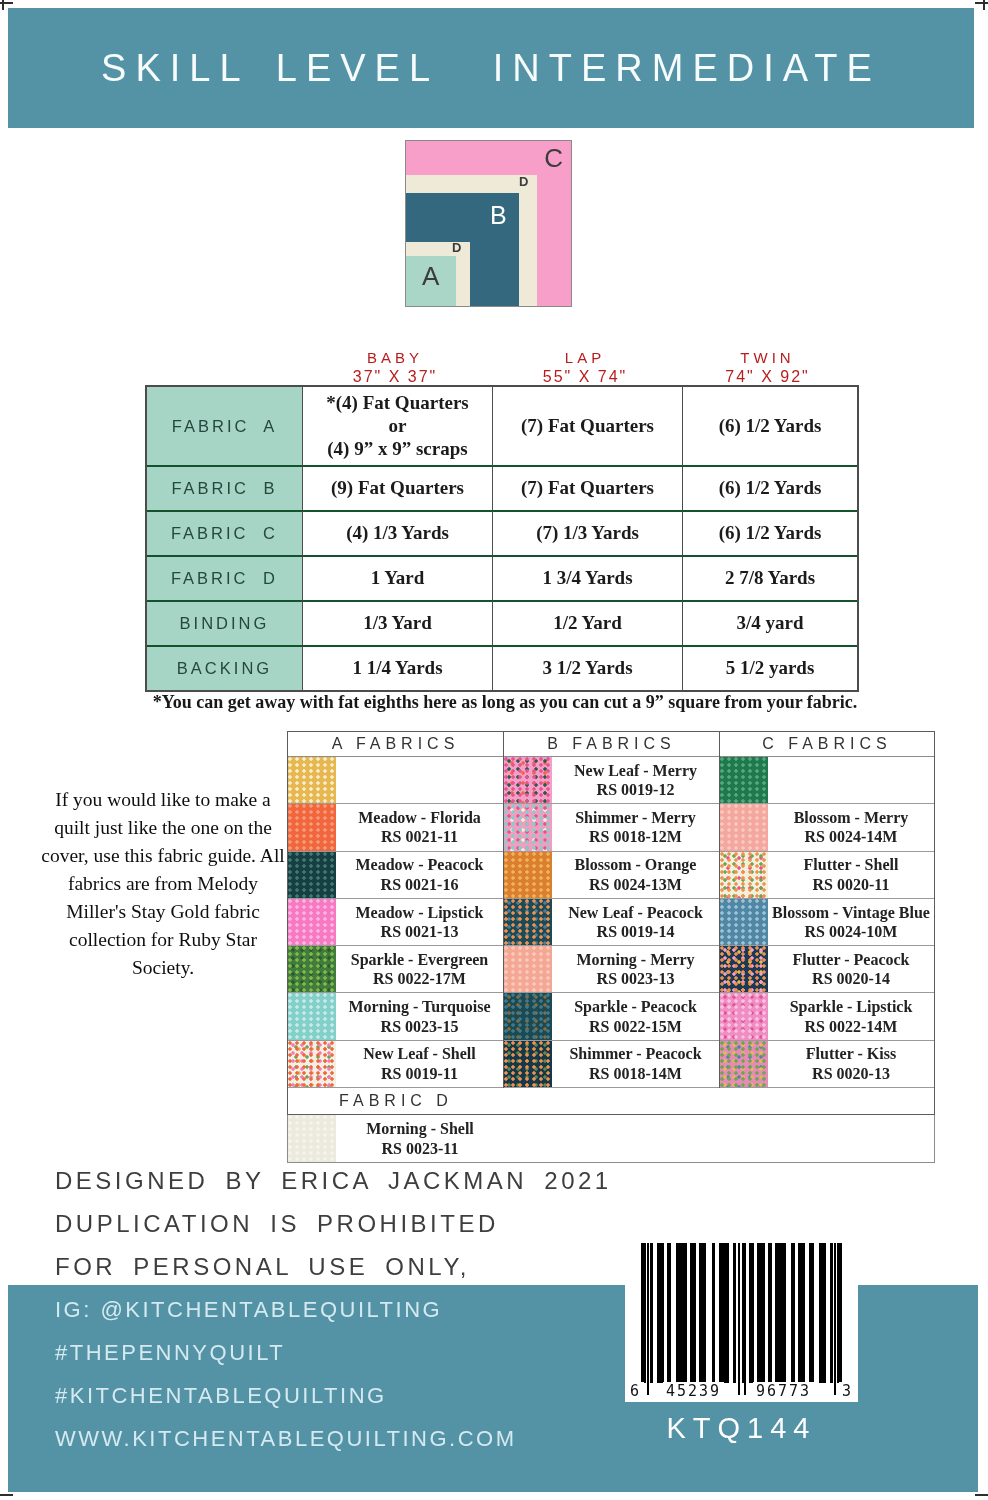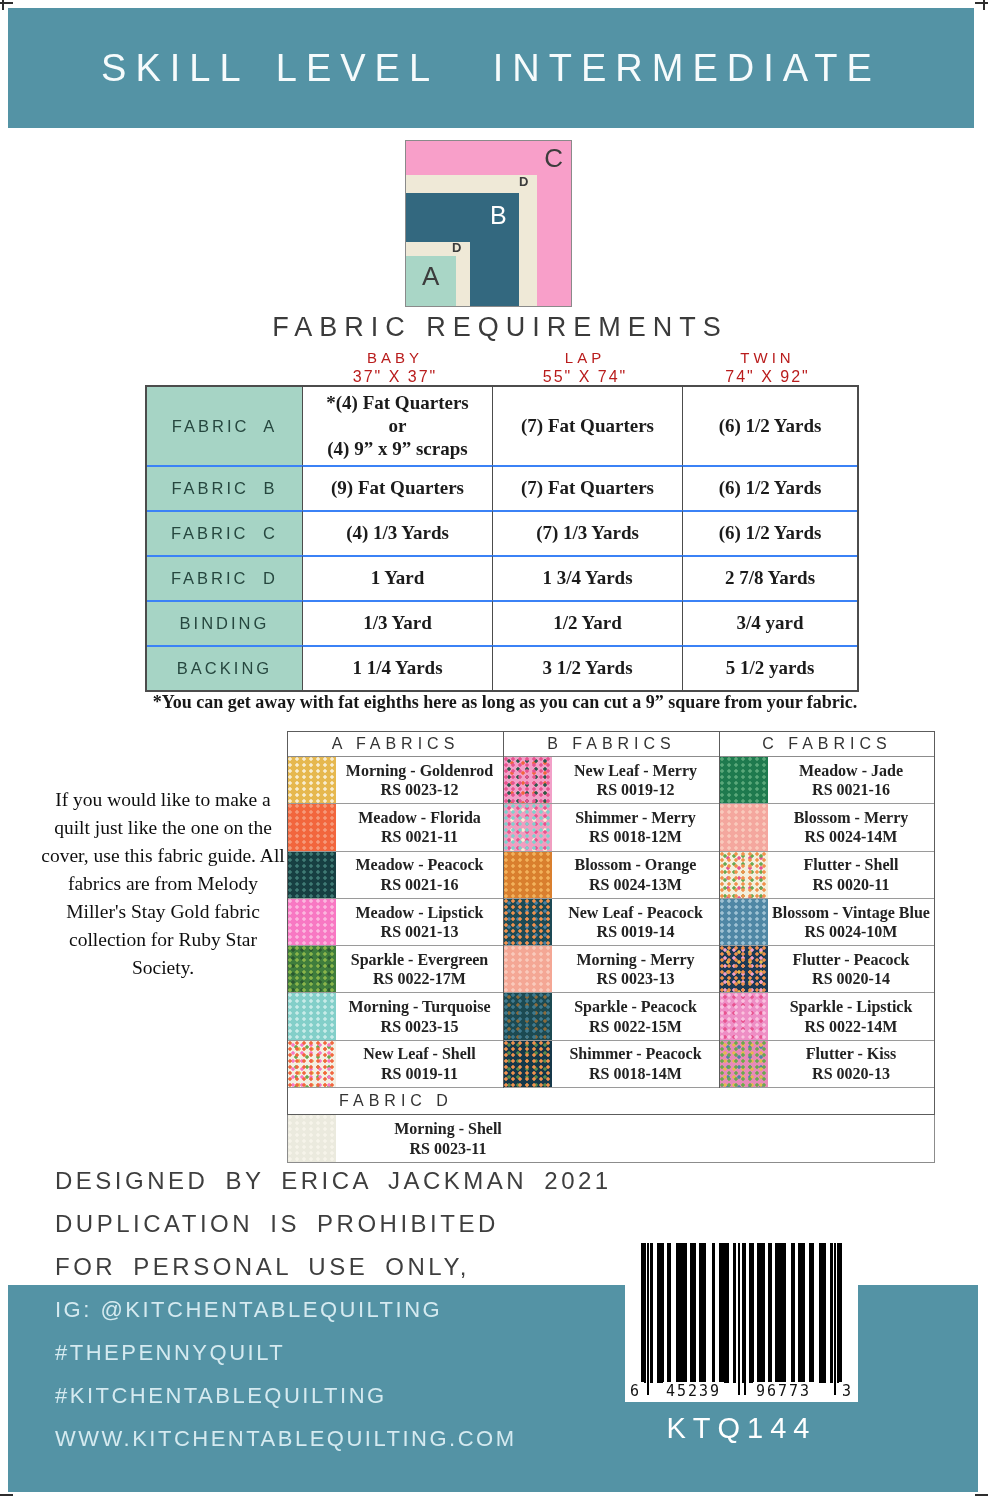--- a/index.html
+++ b/index.html
@@ -26,21 +26,21 @@
   
   .req-title{position:absolute;left:145px;top:312px;width:710px;text-align:center;
         font-size:27px;letter-spacing:7px;color:#3b3b3b;}
   .size-h{position:absolute;top:349px;text-align:center;color:#b91c1c;line-height:17px;}
   .size-h .nm{font-size:15px;letter-spacing:4px;display:block;}
   .size-h .dm{font-size:16px;letter-spacing:2px;display:block;margin-top:2px;}
   .req-grid{position:absolute;left:145px;top:385px;width:710px;display:grid;
         grid-template-columns:155px 190px 190px 175px;border:2px solid #4c4c4c;background:#fff;}
   .req-row{display:contents;}
   .cell{display:flex;align-items:center;justify-content:center;min-height:45px;
-        box-sizing:border-box;border-top:2px solid #3b82f6;border-left:1px solid #4c4c4c;
+        box-sizing:border-box;border-top:2px solid #14532d;border-left:1px solid #4c4c4c;
         text-align:center;}
   .req-row:first-child .cell{border-top:none;}
   .cell.lab{border-left:none;background:#a6d4c5;font-size:16.5px;letter-spacing:3px;
         word-spacing:7px;color:#26473f;}
   .cell.val{font-family:"Liberation Serif",serif;font-weight:bold;font-size:19px;
         color:#1b1b1b;white-space:pre-line;line-height:1.2;padding:5px 4px;}
   .footnote{position:absolute;left:110px;top:692px;width:790px;text-align:center;
         font-family:"Liberation Serif",serif;font-weight:bold;font-size:18px;color:#181818;}
   
   .note{position:absolute;left:36px;top:786px;width:254px;text-align:center;
@@ -54,21 +54,21 @@
         border-bottom:1px solid #8c8c8c;display:flex;align-items:center;justify-content:center;
         font-size:16px;letter-spacing:5px;color:#333;}
   .g-item{height:47.3px;display:flex;border-bottom:1px solid #9a9a9a;box-sizing:border-box;}
   .g-sw{width:48px;flex:none;}
   .g-tx{flex:1;display:flex;flex-direction:column;align-items:center;justify-content:center;
         font-family:"Liberation Serif",serif;font-weight:bold;font-size:16px;line-height:1.22;
         color:#222;text-align:center;white-space:nowrap;}
   .g-dhead{height:27px;box-sizing:border-box;border:1px solid #5c5c5c;border-top:none;
         display:flex;align-items:center;}
   .g-dhead span{width:216px;text-align:center;font-size:16px;letter-spacing:5px;color:#333;}
-  .g-drow{height:48px;box-sizing:border-box;border:1px solid #8c8c8c;border-top:none;display:flex;gap:28px;}
+  .g-drow{height:48px;box-sizing:border-box;border:1px solid #8c8c8c;border-top:none;display:flex;}
   .g-drow .g-tx{flex:none;width:168px;}
   
   .credits{position:absolute;left:55px;top:1168px;}
   .credit-line{font-size:24px;letter-spacing:3.5px;word-spacing:7px;color:#3e3e3e;
         margin-bottom:17px;line-height:26px;}
   
   .footer{position:absolute;left:8px;top:1285px;width:970px;height:207px;background:#5493a5;}
   .footer-lines{position:absolute;left:47px;top:10px;}
   .footer-line{font-size:22px;letter-spacing:2.5px;color:#d5eaf0;margin-bottom:14px;line-height:29px;}
   
@@ -102,21 +102,20 @@
     <div class="layer l-teal"></div>
     <div class="layer l-cream2"></div>
     <div class="layer l-mint"></div>
     <span class="dlab" style="right:8px;top:2px">C</span>
     <span class="dlab small" style="left:113px;top:33px">D</span>
     <span class="dlab white" style="left:84px;top:60px;font-size:25px">B</span>
     <span class="dlab small" style="left:46px;top:99px">D</span>
     <span class="dlab" style="left:16px;top:120px">A</span>
   </div>
 
-  <div class="req-title">FABRIC REQUIREMENTS</div>
 
   <div class="size-h" style="left:300px;width:190px">
     <span class="nm">BABY</span>
     <span class="dm">37" X 37"</span>
   </div>
   <div class="size-h" style="left:490px;width:190px">
     <span class="nm">LAP</span>
     <span class="dm">55" X 74"</span>
   </div>
   <div class="size-h" style="left:680px;width:175px">
@@ -174,24 +173,20 @@
 
   <div class="note">If you would like to make a quilt just like the one on the cover, use this fabric guide. All fabrics are from Melody Miller's Stay Gold fabric collection for Ruby Star Society.</div>
 
   <div class="guide">
     <div class="g-cols">
       <div class="g-col">
         <div class="g-head">A FABRICS</div>
         <div>
   <div class="g-item">
     <div class="g-sw" style="background-color: rgb(230, 184, 79); background-image: radial-gradient(circle at 2px 2px, rgb(248, 237, 210) 1.5px, transparent 1.8px); background-size: 7px 6px;"></div>
-    <div class="g-tx">
-      <span>Morning - Goldenrod</span>
-      <span>RS 0023-12</span>
-    </div>
   </div>
 
   <div class="g-item">
     <div class="g-sw" style="background-color: rgb(242, 102, 61); background-image: radial-gradient(circle at 2px 2px, rgb(245, 154, 122) 1.5px, transparent 1.8px); background-size: 7px 6px;"></div>
     <div class="g-tx">
       <span>Meadow - Florida</span>
       <span>RS 0021-11</span>
     </div>
   </div>
 
@@ -294,24 +289,20 @@
       <span>RS 0018-14M</span>
     </div>
   </div>
 </div>
       </div>
       <div class="g-col">
         <div class="g-head">C FABRICS</div>
         <div>
   <div class="g-item">
     <div class="g-sw" style="background-color: rgb(30, 122, 78); background-image: radial-gradient(circle at 2px 2px, rgb(90, 168, 122) 1.5px, transparent 1.8px); background-size: 7px 6px;"></div>
-    <div class="g-tx">
-      <span>Meadow - Jade</span>
-      <span>RS 0021-16</span>
-    </div>
   </div>
 
   <div class="g-item">
     <div class="g-sw" style="background-color: rgb(244, 167, 158); background-image: radial-gradient(circle at 2px 2px, rgb(249, 202, 188) 1.5px, transparent 1.8px); background-size: 7px 6px;"></div>
     <div class="g-tx">
       <span>Blossom - Merry</span>
       <span>RS 0024-14M</span>
     </div>
   </div>
 

